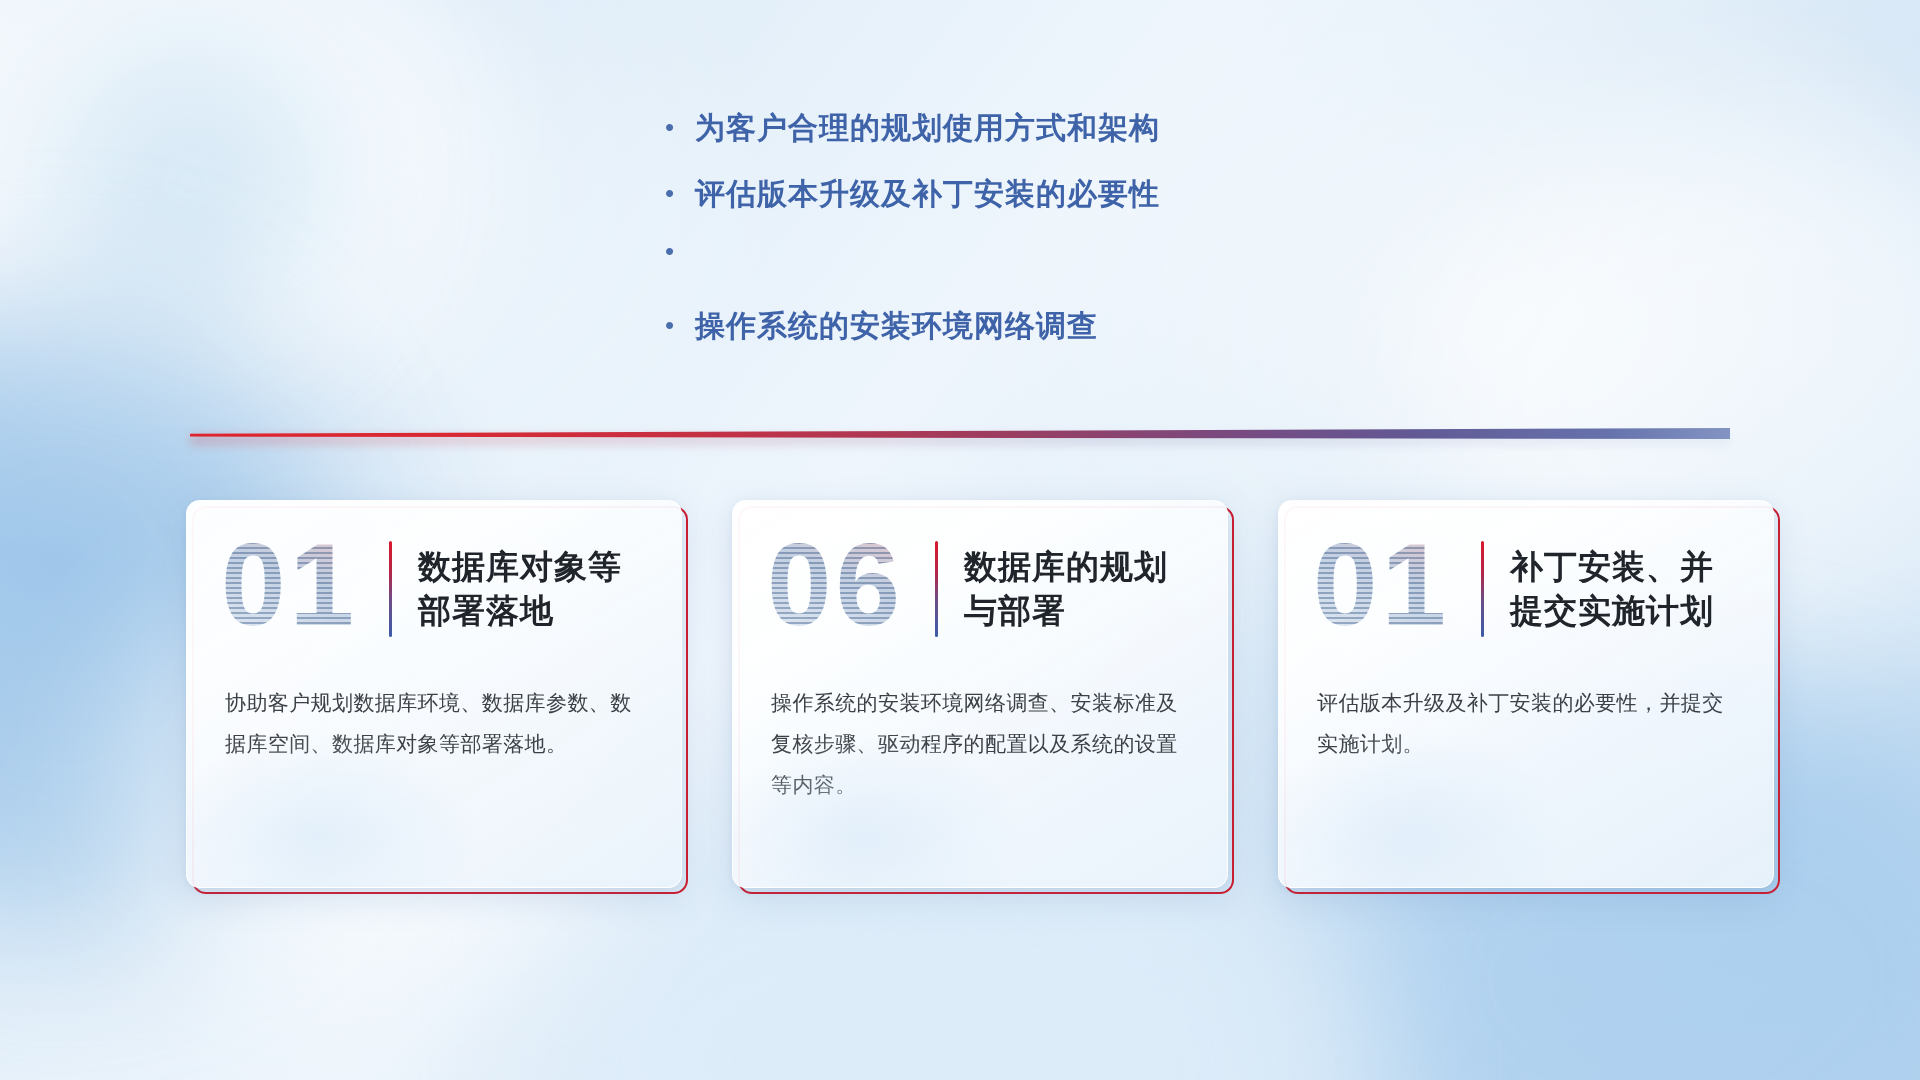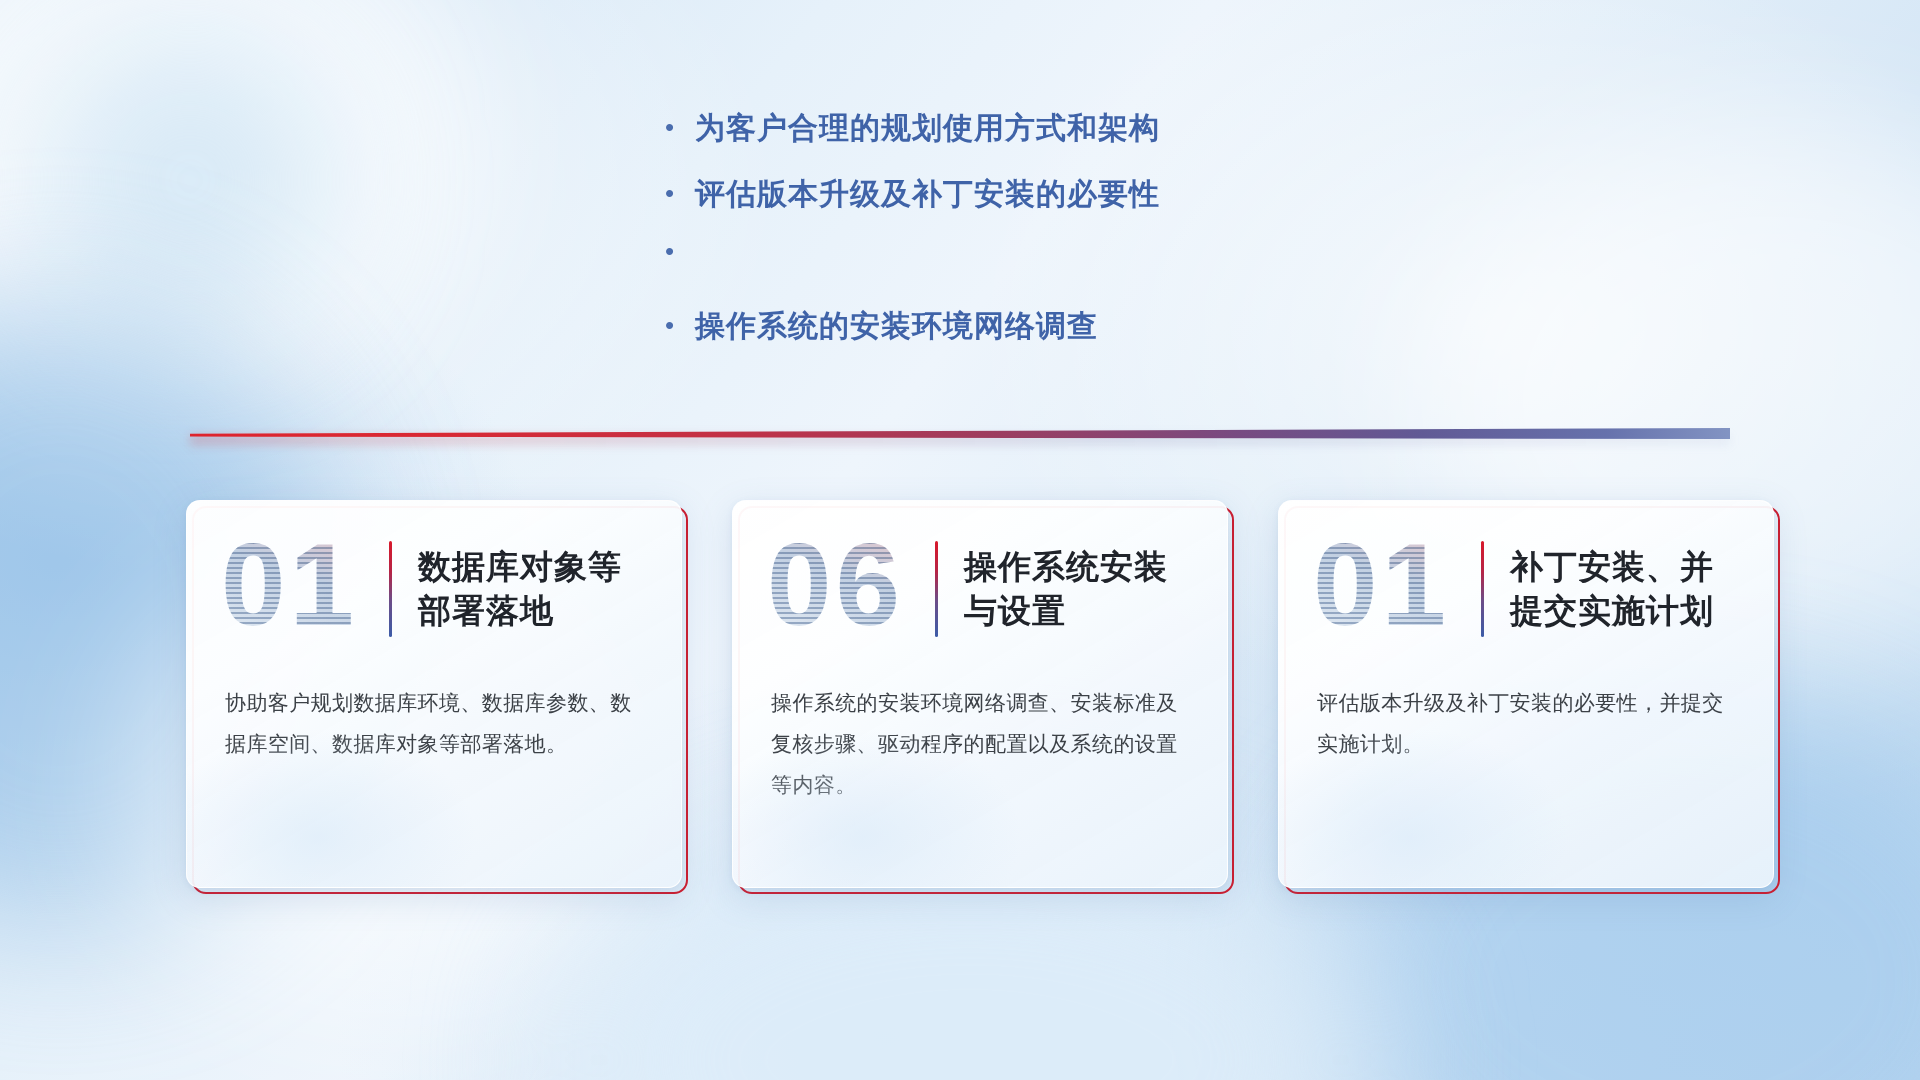--- a/index.html
+++ b/index.html
@@ -268,21 +268,21 @@
       </div>
     </div>
 
     <div class="card">
       <div class="card-outline"></div>
       <div class="card-surface">
         <div class="card-sheen"></div>
         <div class="card-head">
           <div class="ghost-num">06</div>
           <div class="head-rule"></div>
-          <div class="card-title">操作系统安装与设置</div>
+          <div class="card-title">数据库的规划与部署</div>
         </div>
         <div class="card-body">操作系统的安装环境网络调查、安装标准及复核步骤、驱动程序的配置以及系统的设置等内容。</div>
       </div>
     </div>
 
     <div class="card">
       <div class="card-outline"></div>
       <div class="card-surface">
         <div class="card-sheen"></div>
         <div class="card-head">

